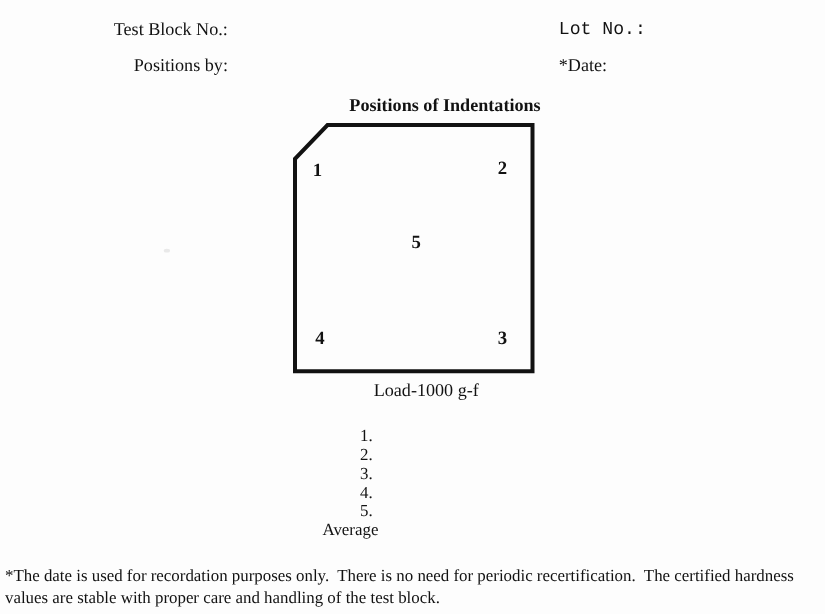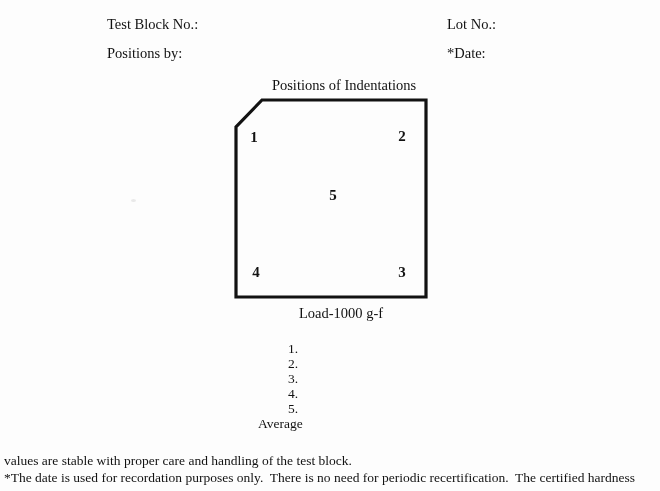--- a/index.html
+++ b/index.html
@@ -52,29 +52,29 @@
     top: 199px;
     width: 5px;
     height: 3px;
     background: #e9e9e9;
     border-radius: 50%;
   }
 </style>
 </head>
 <body>
 
-<div class="abs label" style="left:107px; top:16px;font-family:Liberation Serif, serif;">Test Block No.:</div>
+<div class="abs label" style="left:91px; top:16px;font-family:Liberation Serif, serif;">Test Block No.:</div>
 
-<div class="abs label" style="left:447px; top:16px;">Lot No.:</div>
+<div class="abs label" style="left:447px; top:16px;font-family:Liberation Mono, monospace;">Lot No.:</div>
 
 <div class="abs label" style="left:107px; top:45px;">Positions by:</div>
 
 <div class="abs label" style="left:447px; top:45px;text-align:center;">*Date:</div>
 
-<div class="abs label centered-x" style="left:344px; top:77px;">Positions of Indentations</div>
+<div class="abs label centered-x" style="left:356px; top:77px;font-weight:bold;">Positions of Indentations</div>
 
 <svg id="block-svg" class="abs" width="195" height="202" viewBox="0 0 195 202">
   <polygon points="28,2 192,2 192,199 2,199 2,29" fill="none" stroke="#121212" stroke-width="3.2"></polygon>
 </svg>
 
 <div class="abs diagram-num" style="left:254px; top:137px;">1</div>
 <div class="abs diagram-num" style="left:402px; top:136px;">2</div>
 <div class="abs diagram-num" style="left:333px; top:195px;">5</div>
 <div class="abs diagram-num" style="left:256px; top:272px;">4</div>
 <div class="abs diagram-num" style="left:402px; top:272px;">3</div>
@@ -84,17 +84,17 @@
 <div class="abs readings">
   <div class="reading-line">1.</div>
   <div class="reading-line">2.</div>
   <div class="reading-line">3.</div>
   <div class="reading-line">4.</div>
   <div class="reading-line">5.</div>
   <div class="reading-avg">Average</div>
 </div>
 
 <div class="abs footnote">
+  <div>*The date is used for recordation purposes only.  There is no need for periodic recertification.  The certified hardness</div>
   <div>values are stable with proper care and handling of the test block.</div>
-  <div>*The date is used for recordation purposes only.  There is no need for periodic recertification.  The certified hardness</div>
 </div>
 
 <div class="abs scan-speck"></div>
 
 </body></html>

